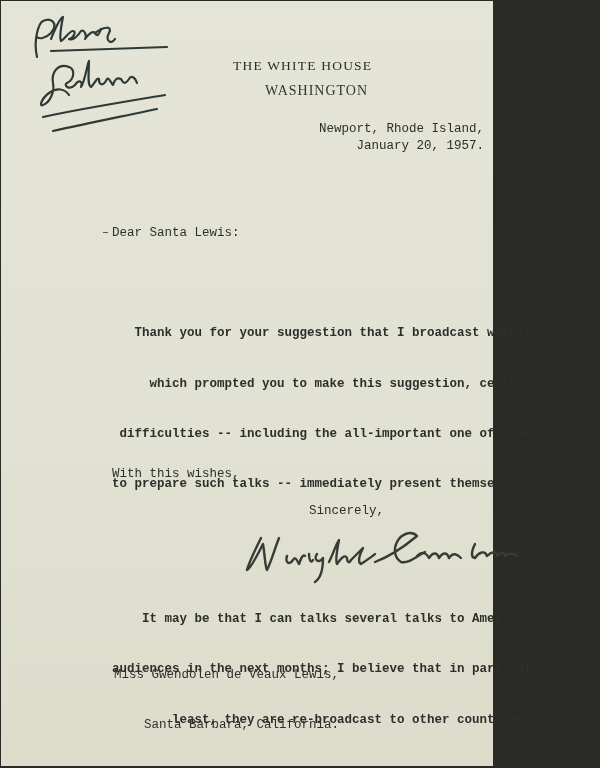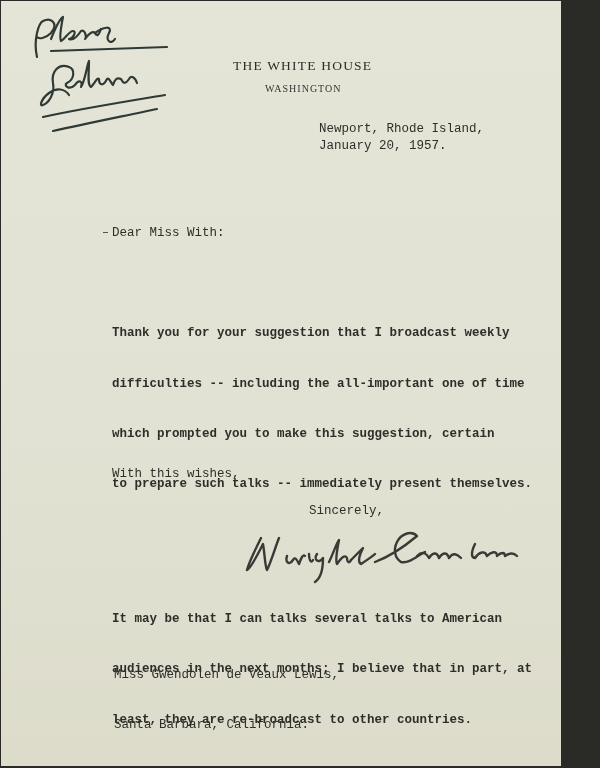--- a/index.html
+++ b/index.html
@@ -2,37 +2,37 @@
 <html><head>
 <meta charset="utf-8">
 <style>
   html, body { margin: 0; padding: 0; }
   body {
     width: 600px; height: 768px; overflow: hidden;
     background: #2a2a26;
     font-family: "Liberation Mono", "DejaVu Sans Mono", monospace;
   }
   .page {
-    position: absolute; left: 1px; top: 1px; width: 560px; height: 765px;
+    position: absolute; left: 1px; top: 1px; width: 492px; height: 765px;
     background: linear-gradient(180deg, #e4e5d7 0%, #e1e2d3 55%, #dddccb 100%);
     color: #2b2b28;
   }
   .note { position: absolute; left: 28px; top: 8px; width: 150px; height: 130px; }
   .note svg { width: 150px; height: 130px; }
   .letterhead-title {
     position: absolute; left: 232px; top: 57px;
     font-family: "Liberation Serif", "DejaVu Serif", serif;
     font-size: 13.5px; letter-spacing: 1.2px; color: #2c2d2a;
   }
   .letterhead-sub {
     position: absolute; left: 264px; top: 82px;
     font-family: "Liberation Serif", "DejaVu Serif", serif;
-    font-size: 10px; letter-spacing: 1px; color: #333;
+    font-size: 14px; letter-spacing: 1px; color: #333;
   }
-  .typed { font-size: 12.5px; line-height: 16.8px; white-space: pre; color: #2e2e2a; }
+  .typed { font-size: 12.5px; line-height: 16.8px; white-space: pre; color: #2e2e2a; text-align: right; }
   .place { position: absolute; left: 318px; top: 120px; }
   .salutation { position: absolute; left: 111px; top: 224px; }
   .body { position: absolute; left: 111px; top: 257px; }
   .para { margin: 0 0 16.8px 0; font-weight: bold; }
   .closing1 { position: absolute; left: 111px; top: 465px; }
   .closing2 { position: absolute; left: 308px; top: 502px; }
   .signature { position: absolute; left: 240px; top: 515px; width: 340px; height: 70px; }
   .signature svg { width: 340px; height: 70px; }
   .address { position: absolute; left: 113px; top: 633px; line-height: 16.5px; }
   .dash-mark { position: absolute; left: 102px; top: 231px; width: 5px; height: 1px; background: #555; }
@@ -59,27 +59,27 @@
       </g>
     </svg>
   </div>
 
   <div class="letterhead-title">THE WHITE HOUSE</div>
   <div class="letterhead-sub">WASHINGTON</div>
 
   <div class="place typed"><div>Newport, Rhode Island,</div><div>January 20, 1957.</div></div>
 
   <div class="dash-mark"></div>
-  <div class="salutation typed">Dear Miss With:</div>
+  <div class="salutation typed">Dear Santa Lewis:</div>
 
   <div class="body typed">
     <div class="para">
       <div>Thank you for your suggestion that I broadcast weekly</div>
+      <div>which prompted you to make this suggestion, certain</div>
       <div>difficulties -- including the all-important one of time</div>
-      <div>which prompted you to make this suggestion, certain</div>
       <div>to prepare such talks -- immediately present themselves.</div>
     </div>
     <div class="para">
       <div>It may be that I can talks several talks to American</div>
       <div>audiences in the next months; I believe that in part, at</div>
       <div>least, they are re-broadcast to other countries.</div>
     </div>
     
   </div>
 

